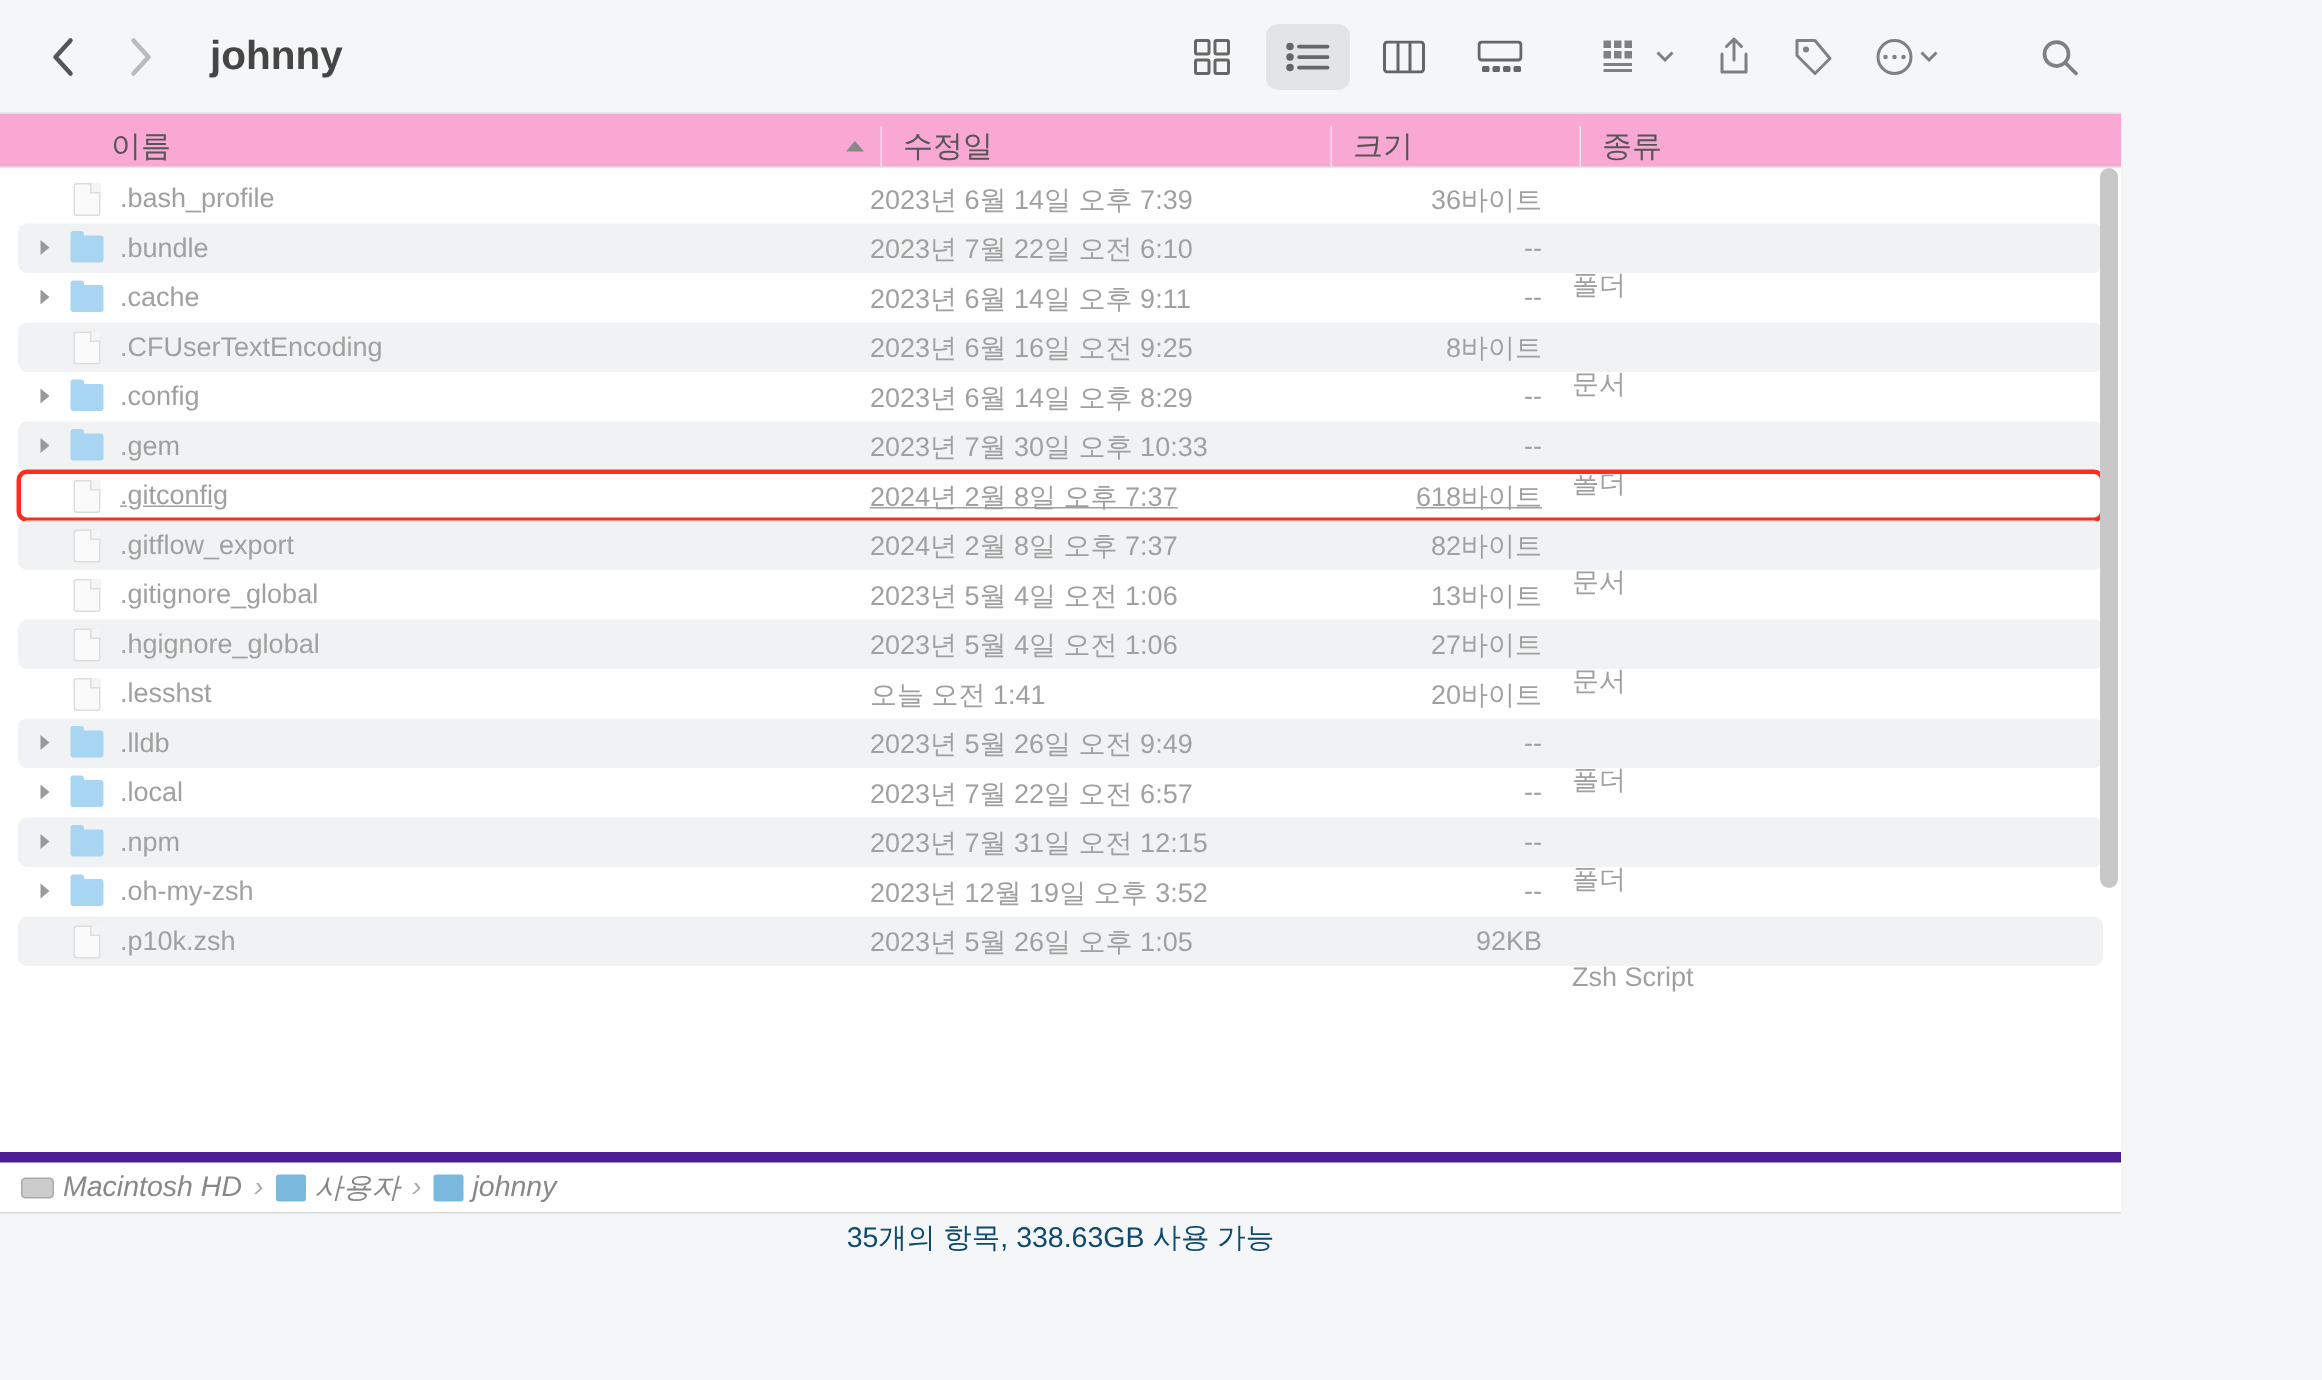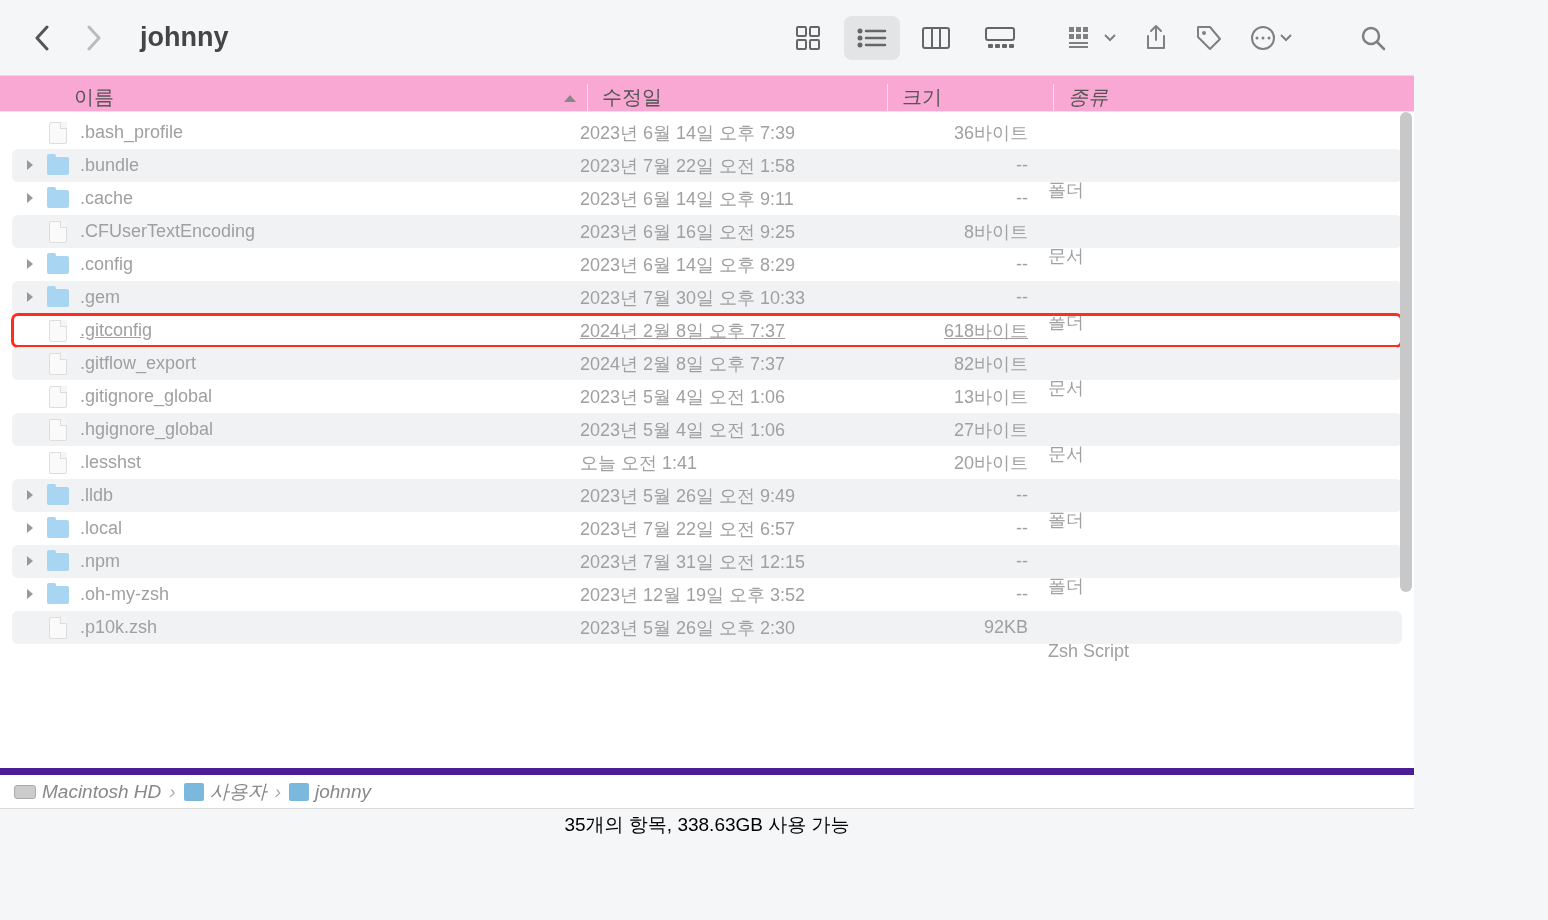--- a/index.html
+++ b/index.html
@@ -126,21 +126,20 @@
     
     .col-size {
       width: 166px;
       padding-left: 14px;
       border-right: 1px solid #e8e8e8;
     }
     
     .col-kind {
       flex: 1;
       padding-left: 14px;
-      font-style: italic;
     }
     
     .sort-indicator {
       margin-right: 10px;
       color: #888;
     }
     
     .file-list-wrapper {
       flex: 1;
       background: #fff;
@@ -289,21 +288,21 @@
     }
     
     .status-bar {
       height: 32px;
       display: flex;
       align-items: center;
       justify-content: center;
       background: #f5f6f7;
       border-top: 1px solid #dadada;
       font-size: 19px;
-      color: #000000;
+      color: #0c4a6e;
     }
     
     .scrollbar {
       position: absolute;
       right: 0;
       top: 0;
       width: 16px;
       height: 100%;
       background: transparent;
     }
@@ -447,21 +446,21 @@
         <div class="row-kind">문서</div>
       </div>
       <div class="file-row alt">
         <div class="row-disclosure"><svg width="10" height="12">
             <path d="M2 1 L8 6 L2 11 Z" fill="currentColor"></path>
           </svg></div>
         <div class="row-icon">
           <div class="folder-icon"></div>
         </div>
         <div class="row-name">.bundle</div>
-        <div class="row-date">2023년 7월 22일 오전 1:58</div>
+        <div class="row-date">2023년 7월 22일 오전 6:10</div>
         <div class="row-size">--</div>
         <div class="row-kind">폴더</div>
       </div>
       <div class="file-row">
         <div class="row-disclosure"><svg width="10" height="12">
             <path d="M2 1 L8 6 L2 11 Z" fill="currentColor"></path>
           </svg></div>
         <div class="row-icon">
           <div class="folder-icon"></div>
         </div>
@@ -601,21 +600,21 @@
         <div class="row-date">2023년 12월 19일 오후 3:52</div>
         <div class="row-size">--</div>
         <div class="row-kind">폴더</div>
       </div>
       <div class="file-row alt">
         <div class="row-disclosure"></div>
         <div class="row-icon">
           <div class="file-icon"></div>
         </div>
         <div class="row-name">.p10k.zsh</div>
-        <div class="row-date">2023년 5월 26일 오후 2:30</div>
+        <div class="row-date">2023년 5월 26일 오후 1:05</div>
         <div class="row-size">92KB</div>
         <div class="row-kind">Zsh Script</div>
       </div>
     </div>
   <div class="scrollbar">
     <div class="scrollbar-thumb"></div>
   </div>
 </div>
 
 <div class="path-bar">

